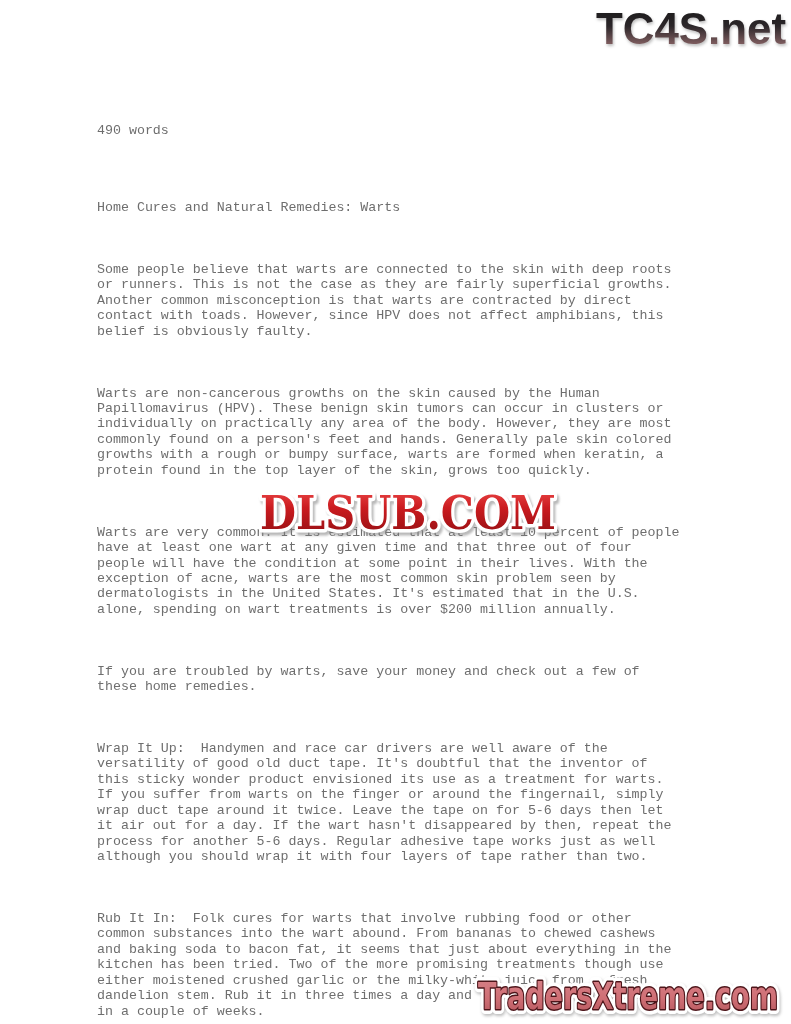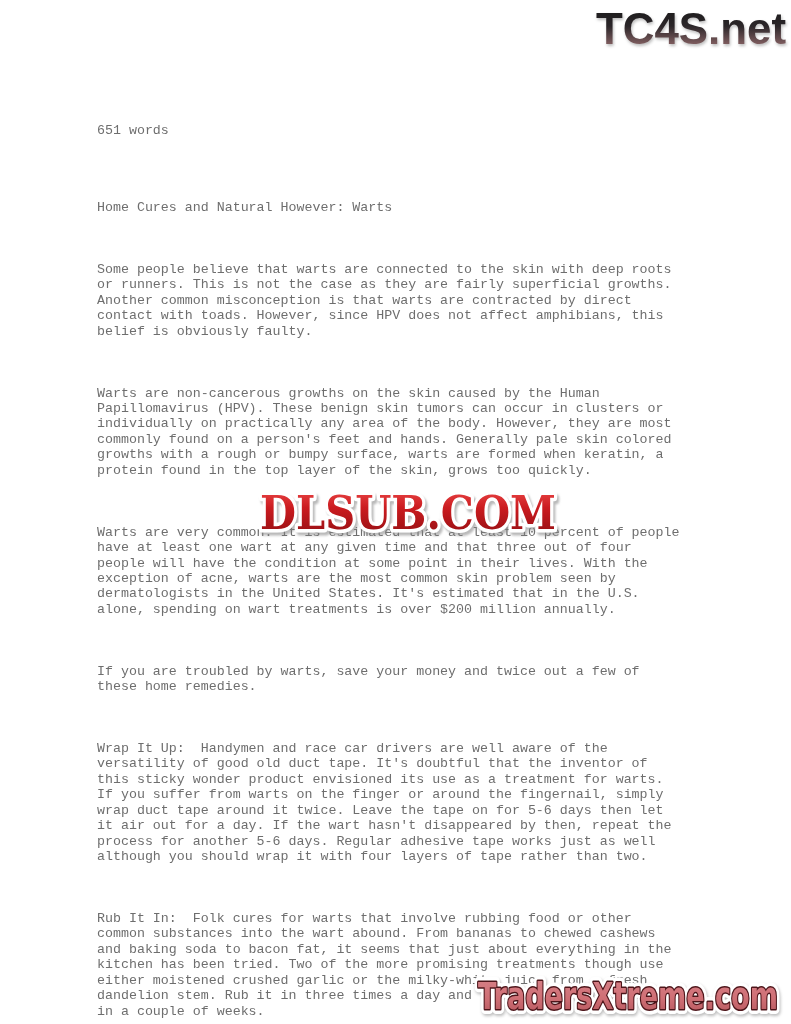--- a/index.html
+++ b/index.html
@@ -52,40 +52,40 @@
         <stop offset="0" stop-color="#181818"></stop>
         <stop offset="0.45" stop-color="#2b2629"></stop>
         <stop offset="0.8" stop-color="#7a5a5c"></stop>
         <stop offset="1" stop-color="#9b7374"></stop>
       </linearGradient>
     </defs>
     <text x="97" y="42" text-anchor="middle" font-family="'Liberation Sans', sans-serif" font-weight="bold" font-size="44" fill="url(#gradTc4s)" textLength="190" lengthAdjust="spacingAndGlyphs">TC4S.net</text>
   </svg>
 
   <div class="doc">
-    <div class="para word-count">651 words</div>
-    <div class="para title">Home Cures and Natural However: Warts</div>
+    <div class="para word-count">490 words</div>
+    <div class="para title">Home Cures and Natural Remedies: Warts</div>
     <div class="para">Some people believe that warts are connected to the skin with deep roots
 or runners. This is not the case as they are fairly superficial growths.
 Another common misconception is that warts are contracted by direct
 contact with toads. However, since HPV does not affect amphibians, this
 belief is obviously faulty.</div>
     <div class="para">Warts are non-cancerous growths on the skin caused by the Human
 Papillomavirus (HPV). These benign skin tumors can occur in clusters or
 individually on practically any area of the body. However, they are most
 commonly found on a person's feet and hands. Generally pale skin colored
 growths with a rough or bumpy surface, warts are formed when keratin, a
 protein found in the top layer of the skin, grows too quickly.</div>
     <div class="para">Warts are very common. It is estimated that at least 10 percent of people
 have at least one wart at any given time and that three out of four
 people will have the condition at some point in their lives. With the
 exception of acne, warts are the most common skin problem seen by
 dermatologists in the United States. It's estimated that in the U.S.
 alone, spending on wart treatments is over $200 million annually.</div>
-    <div class="para">If you are troubled by warts, save your money and twice out a few of
+    <div class="para">If you are troubled by warts, save your money and check out a few of
 these home remedies.</div>
     <div class="para">Wrap It Up:  Handymen and race car drivers are well aware of the
 versatility of good old duct tape. It's doubtful that the inventor of
 this sticky wonder product envisioned its use as a treatment for warts.
 If you suffer from warts on the finger or around the fingernail, simply
 wrap duct tape around it twice. Leave the tape on for 5-6 days then let
 it air out for a day. If the wart hasn't disappeared by then, repeat the
 process for another 5-6 days. Regular adhesive tape works just as well
 although you should wrap it with four layers of tape rather than two.</div>
     <div class="para">Rub It In:  Folk cures for warts that involve rubbing food or other

